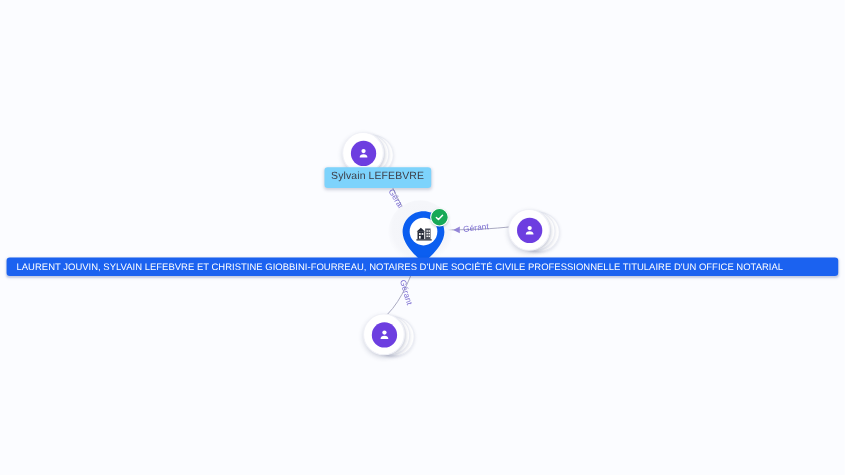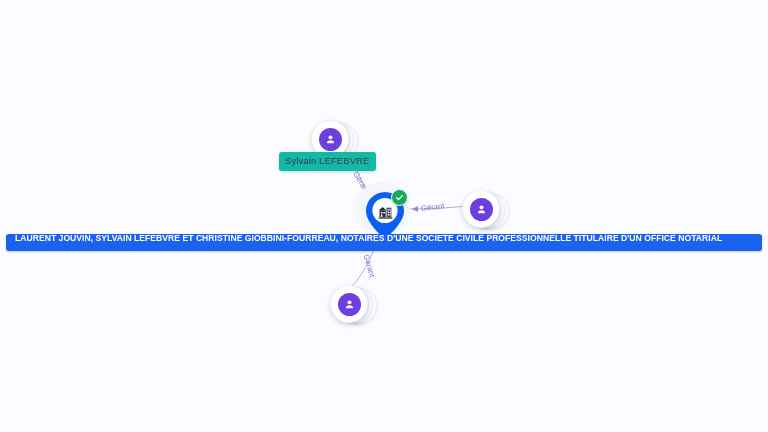--- a/index.html
+++ b/index.html
@@ -69,29 +69,30 @@
     background: #6d3ee0;
     display: flex;
     align-items: center;
     justify-content: center;
   }
   .avatar-dot svg { display: block; }
 
   
   .node-caption {
     position: absolute;
-    background: #14b8a6;
+    background: #7dd3fc;
     color: #3d3d46;
     font-size: 9.5px;
     line-height: 1;
     padding: 4px 6px 5px 6px;
     border-radius: 3px;
     box-shadow: 0 1px 3px rgba(40,50,90,.22);
     white-space: nowrap;
     letter-spacing: .1px;
+    margin-left: 16px;
   }
 
   
   .company-node {
     position: absolute;
     width: 46px;
     height: 52px;
   }
   .pin-halo {
     position: absolute;
@@ -125,23 +126,22 @@
   
   #banner {
     position: absolute;
     left: 6px;
     top: 234px;
     width: 756px;
     height: 17px;
     background: #1b62f0;
     border-radius: 3px;
     display: flex;
-    align-items: flex-start;
+    align-items: center;
     box-shadow: 0 1px 2px rgba(20,50,140,.25);
-    font-weight: bold;
   }
   #banner-text {
     color: #ffffff;
     font-size: 8.6px;
     line-height: 1;
     padding-left: 9px;
     letter-spacing: .02px;
     white-space: nowrap;
     overflow: hidden;
   }

